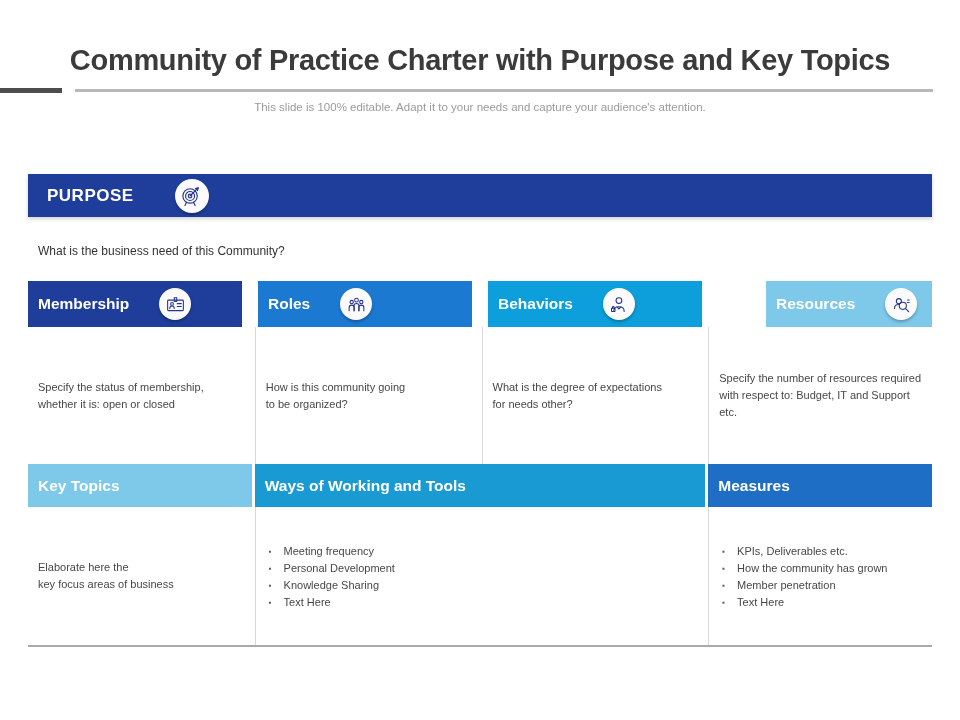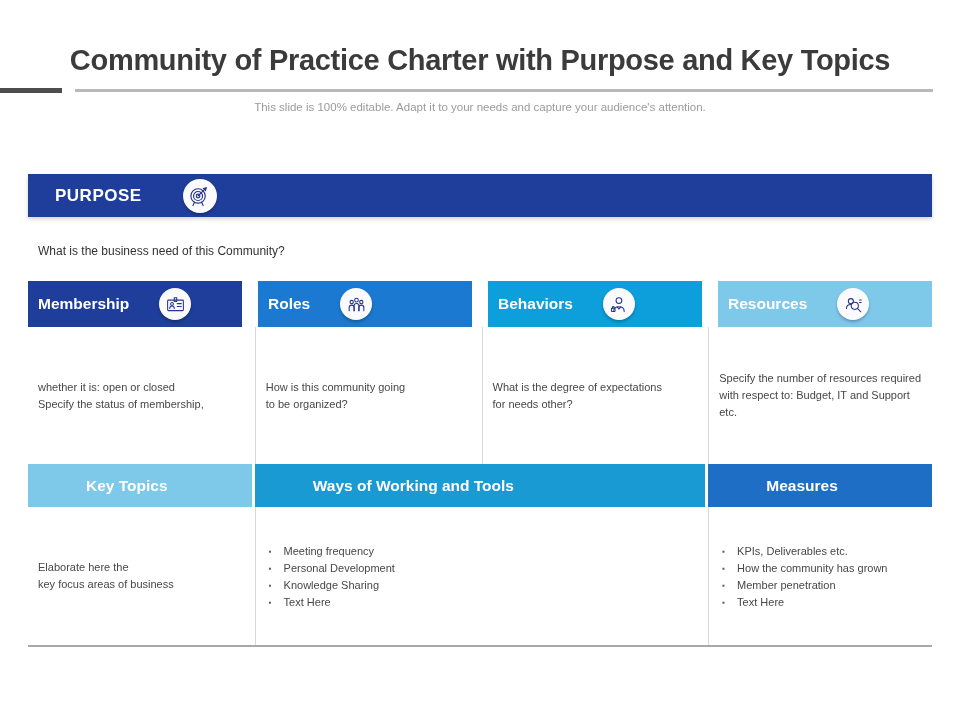--- a/index.html
+++ b/index.html
@@ -12,46 +12,46 @@
     color:#3b3b3b;letter-spacing:-0.3px;line-height:1.15;}
   .rule{display:flex;align-items:center;margin:11px 27px 0 0;}
   .rule-dark{width:62px;height:5px;background:#4d4d4d;}
   .rule-light{flex:1;height:3px;background:#b8b8b8;margin-left:13px;}
   .subtitle{margin-top:8px;text-align:center;font-size:11.5px;color:#9b9b9b;}
   
   .purpose-bar{
     margin:61px 28px 0;height:43px;display:flex;align-items:center;
     background:var(--purpose-bar,#1f3d9b);box-shadow:0 2px 4px rgba(0,0,0,.18);
   }
-  .purpose-label{color:#fff;font-size:17px;font-weight:bold;letter-spacing:.5px;padding-left:27px;}
+  .purpose-label{color:#fff;font-size:17px;font-weight:bold;letter-spacing:.5px;padding-left:19px;}
   .icon-circle{
     width:34px;height:34px;border-radius:50%;background:#fbfbfe;
     display:flex;align-items:center;justify-content:center;flex:0 0 auto;
     box-shadow:0 2px 3px rgba(0,0,0,.25);
   }
   .purpose-bar .icon-circle{margin-left:41px;}
   .question{margin:27px 28px 0;padding-left:10px;font-size:12px;color:#333;}
   
   .grid-table{margin:23px 28px 0;}
   .hdr-row{display:grid;grid-template-columns:repeat(4,1fr);column-gap:16px;border-radius:21px;}
   .hdr{height:46px;display:flex;align-items:center;color:#fff;font-weight:bold;font-size:15.5px;}
   .hdr .hdr-label{padding-left:10px;}
   .hdr .icon-circle{width:32px;height:32px;margin-left:30px;}
   .hdr-membership{background:var(--membership,#1f3d9b);}
   .hdr-roles{background:var(--roles,#1b79d1);}
   .hdr-behaviors{background:var(--behaviors,#0c9fdb);}
-  .hdr-resources{background:var(--resources,#7ec8ea);}
+  .hdr-resources{background:var(--resources,#7ec8ea);margin-left:48px;}
   .body-row1{display:grid;grid-template-columns:repeat(4,1fr);column-gap:3px;height:137px;}
   .body-cell{display:flex;flex-direction:column;justify-content:center;
     font-size:11px;line-height:1.55;color:#474747;padding:0 8px 0 10px;}
   .body-row1 .body-cell + .body-cell,
   .body-row2 > div + div{border-left:1px solid #d9d9d9;}
   .hdr-row2{display:grid;grid-template-columns:repeat(4,1fr);column-gap:3px;margin-top:0;}
   .hdr2{height:43px;display:flex;align-items:center;color:#fff;font-weight:bold;font-size:15.5px;}
-  .hdr2 .hdr-label{padding-left:10px;margin-left:48px;}
+  .hdr2 .hdr-label{padding-left:10px;}
   .hdr-keytopics{background:var(--key-topics,#7ec8ea);}
   .hdr-ways{background:var(--ways,#199ad3);grid-column:2/4;}
   .hdr-measures{background:var(--measures,#1d6ec4);}
   .body-row2{display:grid;grid-template-columns:repeat(4,1fr);column-gap:3px;height:138px;
     border-bottom:2px solid #a9a9a9;}
   .body-row2 .span2{grid-column:2/4;}
   .bullets{list-style:none;margin:0;padding:0 6px 0 13px;display:flex;flex-direction:column;
     justify-content:center;height:100%;}
   .bullets li{font-size:11px;color:#474747;margin:2.6px 0;display:flex;align-items:baseline;}
   .bullets li::before{content:"▪";font-size:8px;color:#5a5a5a;margin-right:12px;position:relative;top:-1px;}
@@ -137,22 +137,22 @@
             <line x1="16.5" y1="16.5" x2="20.3" y2="20.3"></line>
             <line x1="18.8" y1="6.8" x2="20.8" y2="6.8"></line>
             <line x1="18.8" y1="9.6" x2="20.8" y2="9.6"></line>
           </svg>
         </span>
       </div>
     </div>
 
     <div class="body-row1">
       <div class="body-cell">
+        <div>Specify the status of membership,</div>
         <div>whether it is: open or closed</div>
-        <div>Specify the status of membership,</div>
       </div>
       <div class="body-cell">
         <div>How is this community going</div>
         <div>to be organized?</div>
       </div>
       <div class="body-cell">
         <div>What is the degree of expectations</div>
         <div>for needs other?</div>
       </div>
       <div class="body-cell">

